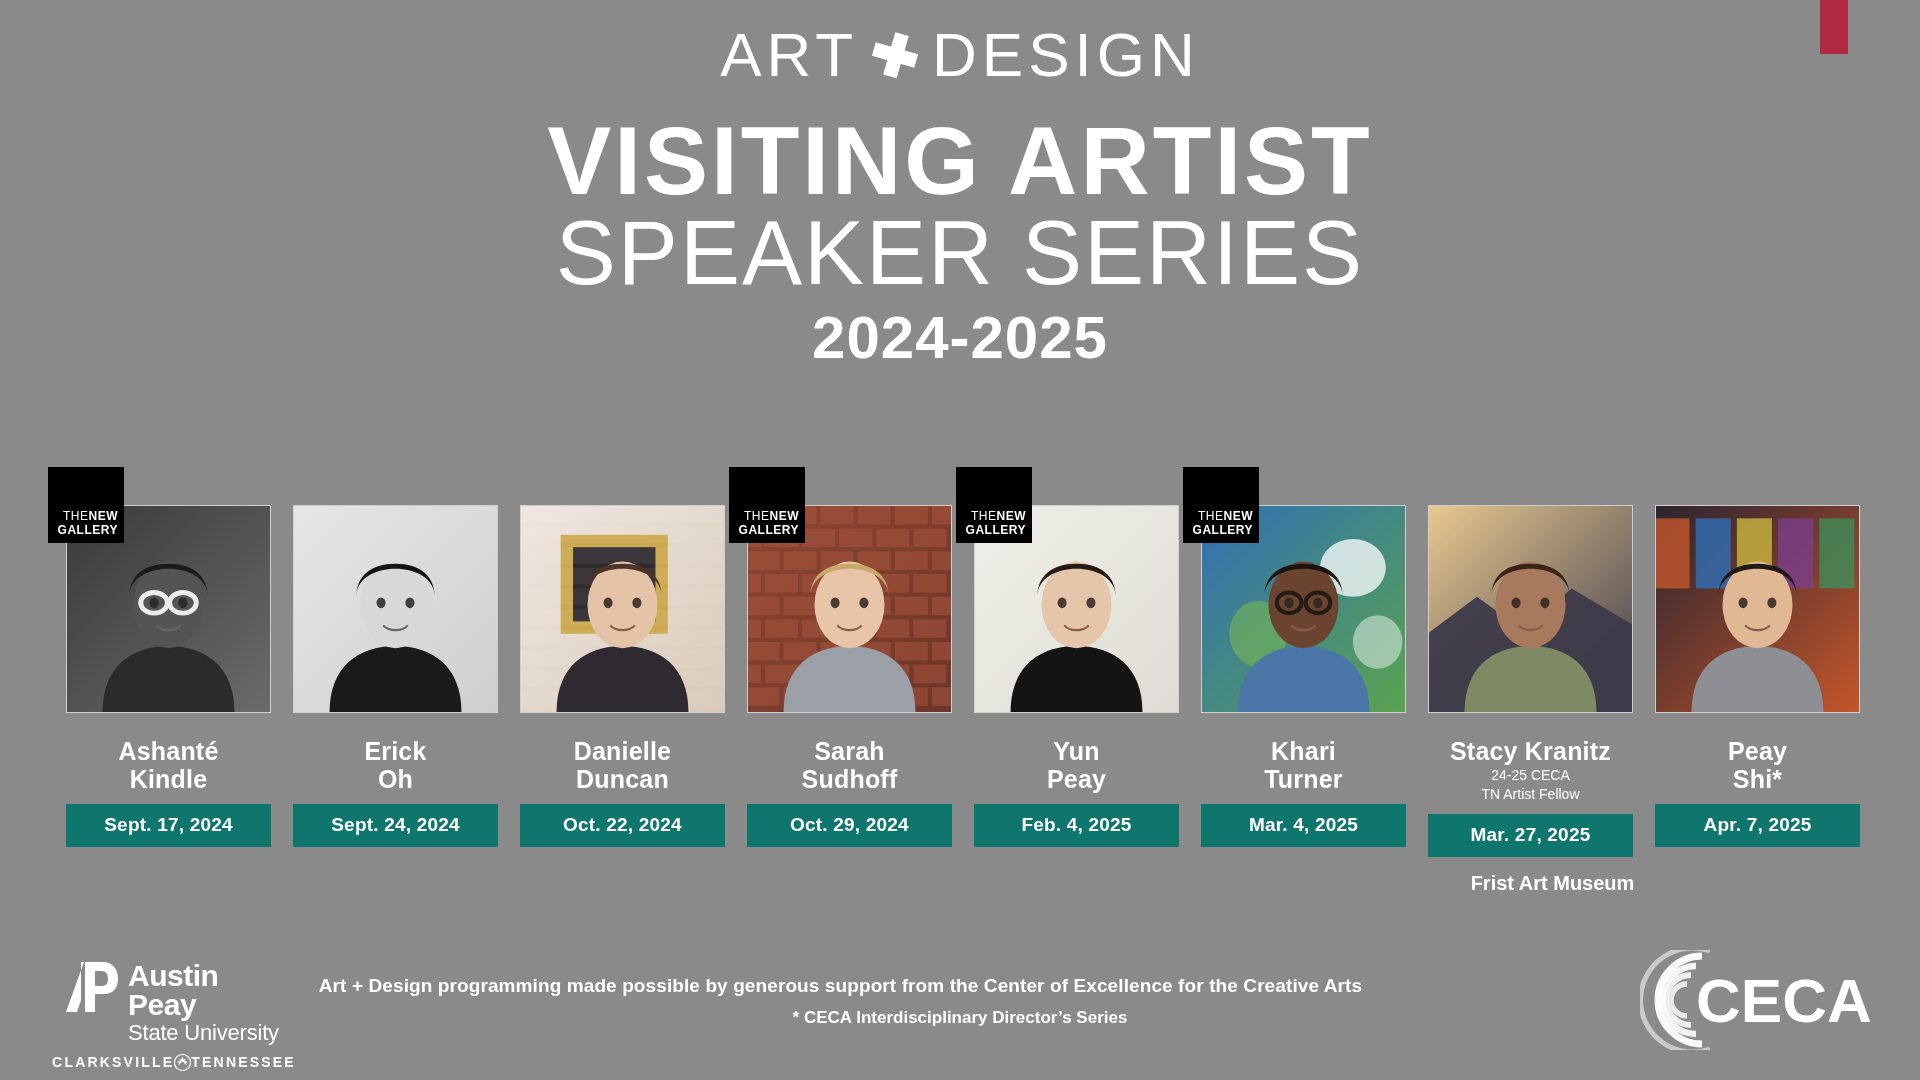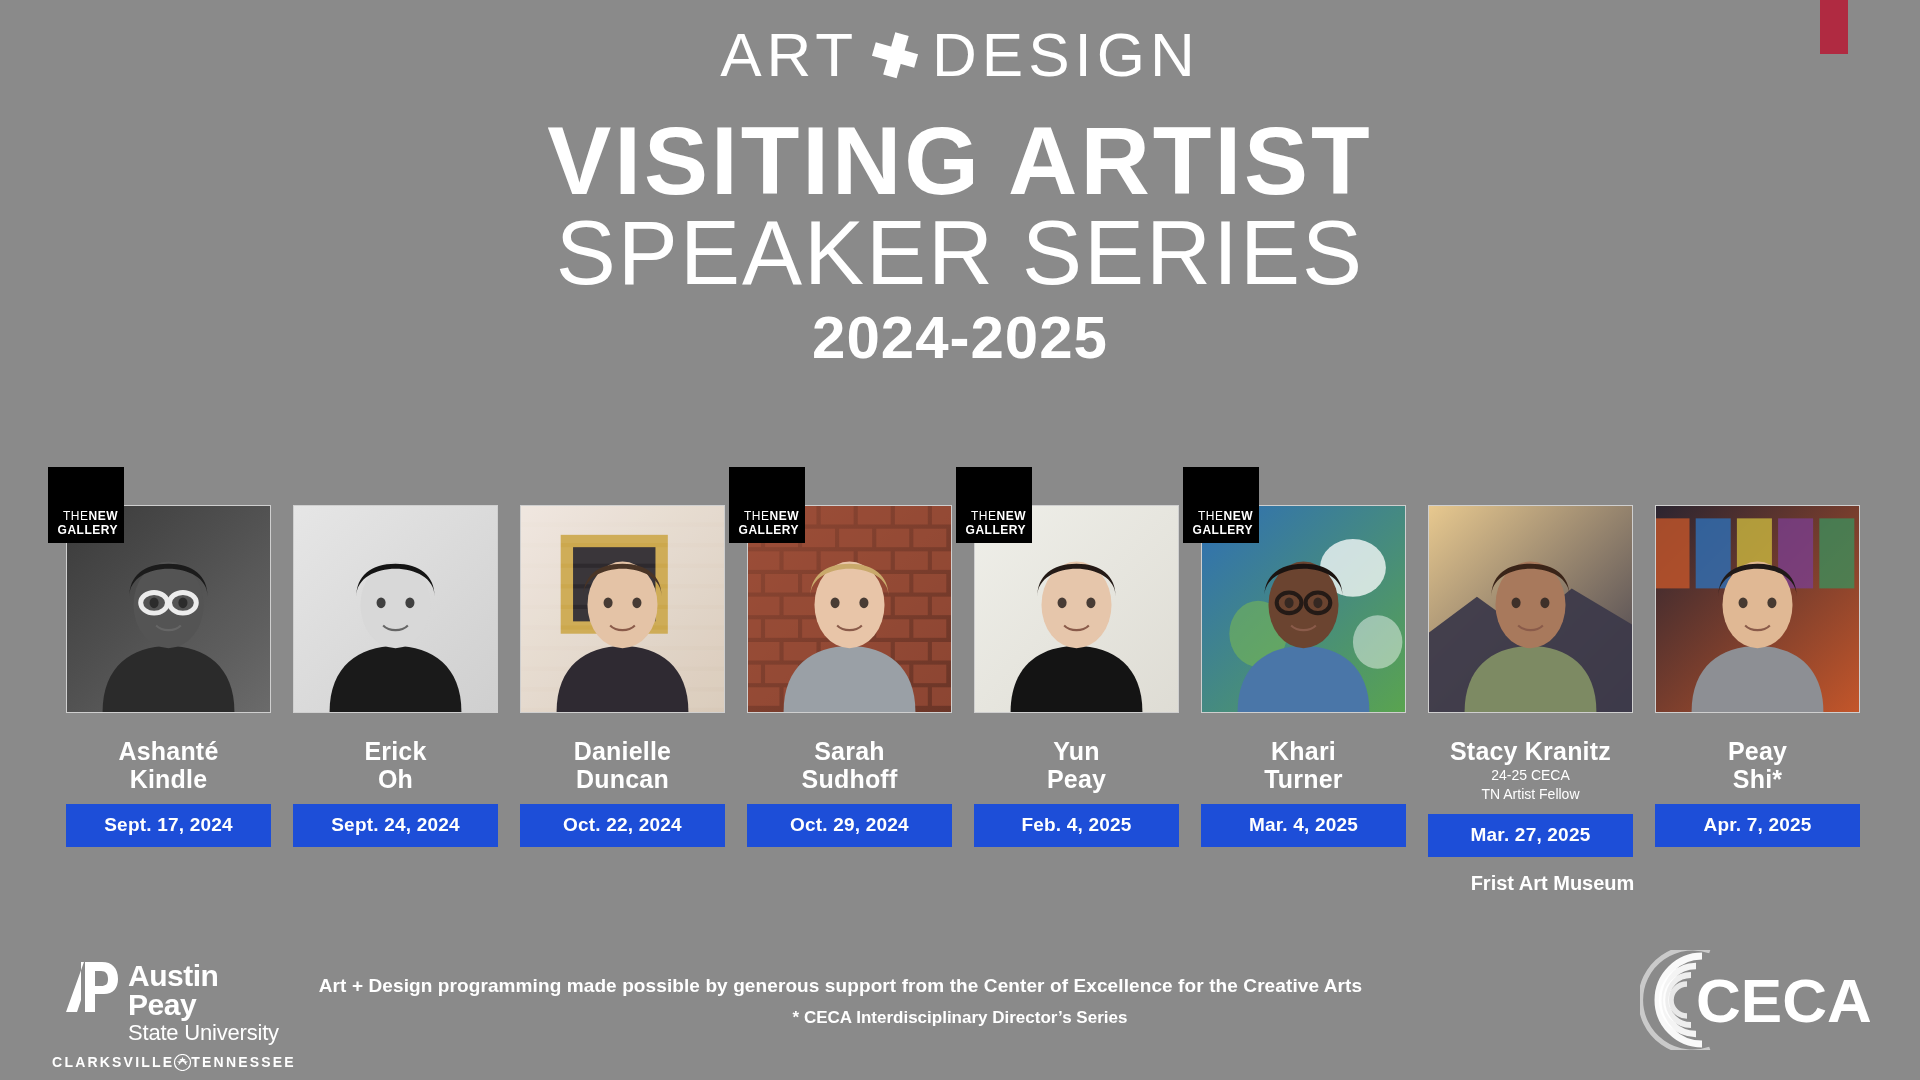--- a/index.html
+++ b/index.html
@@ -156,21 +156,21 @@
   .speaker-sub {
     font-size: 14px;
     font-weight: 400;
     line-height: 1.22;
     text-align: center;
     margin-top: 2px;
   }
   .date-badge {
     margin-top: 11px;
     width: 205px;
-    background: #1d4ed8;
+    background: #0f766e;
     color: #ffffff;
     font-size: 19px;
     font-weight: 700;
     text-align: center;
     padding: 10px 0 11px 0;
     box-sizing: border-box;
     letter-spacing: 0.2px;
   }
   .venue-note {
     margin-top: 15px;

